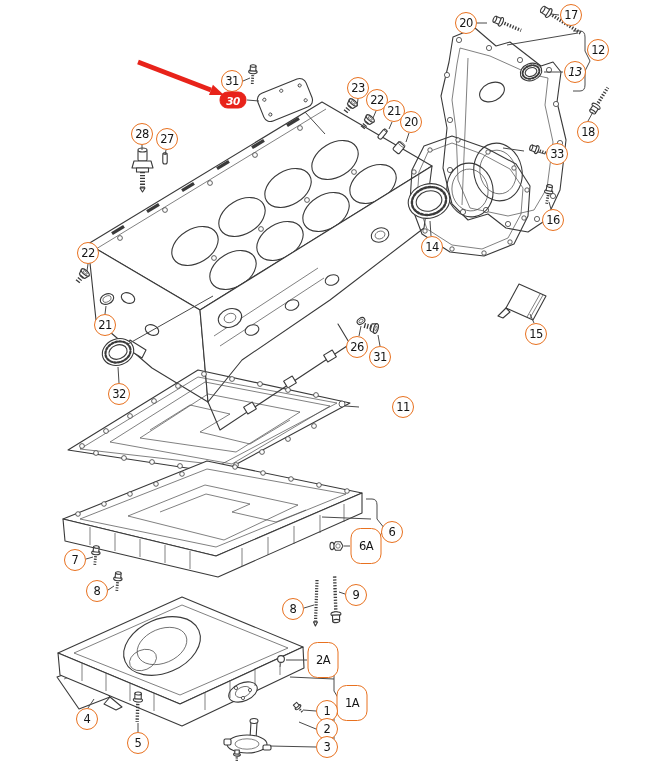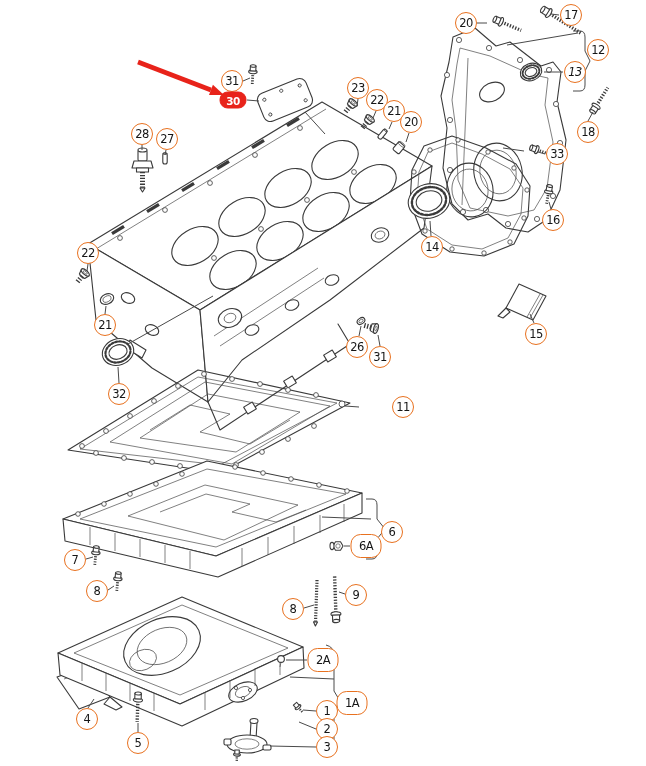--- a/index.html
+++ b/index.html
@@ -10,23 +10,23 @@
   .thin{fill:none;stroke:#4a4a4a;stroke-width:.7;}
   .hole{fill:#ffffff;stroke:#3a3a3a;stroke-width:.8;}
   .thr{fill:none;stroke:#3a3a3a;stroke-width:3.4;stroke-dasharray:1.3 1.6;}
   .thr5{fill:none;stroke:#3a3a3a;stroke-width:5;stroke-dasharray:1.3 1.6;}
   .lead{fill:none;stroke:#4a4a4a;stroke-width:1;}
   .arrow-line{stroke-width:4.6;stroke-linecap:butt;fill:none;}
   .co{position:absolute;display:flex;align-items:center;justify-content:center;
       box-sizing:border-box;background:#fff;border:1.8px solid #e8711f;border-radius:50%;
       width:22px;height:22px;font-size:11.5px;letter-spacing:-0.5px;color:#151515;
       transform:translate(-50%,-50%);z-index:5;cursor:default;}
-  .co.stadium{width:31px;height:24px;border-radius:10px;}
+  .co.stadium{width:31px;height:36px;border-radius:10px;}
   .co.red{background:#e8231a;border-color:#e8231a;color:#fff;width:27px;height:17px;
-          border-radius:8px;font-weight:bold;font-size:10.5px;}
+          border-radius:8px;font-weight:bold;font-size:10.5px;font-style:italic;}
 </style>
 </head>
 <body>
 
 <div class="stage">
 
 <svg width="646" height="766" viewBox="0 0 646 766">
   <defs>
     <g id="sym-bolt-l">
       <line x1="0" y1="3.5" x2="0" y2="40" class="thr"></line>

